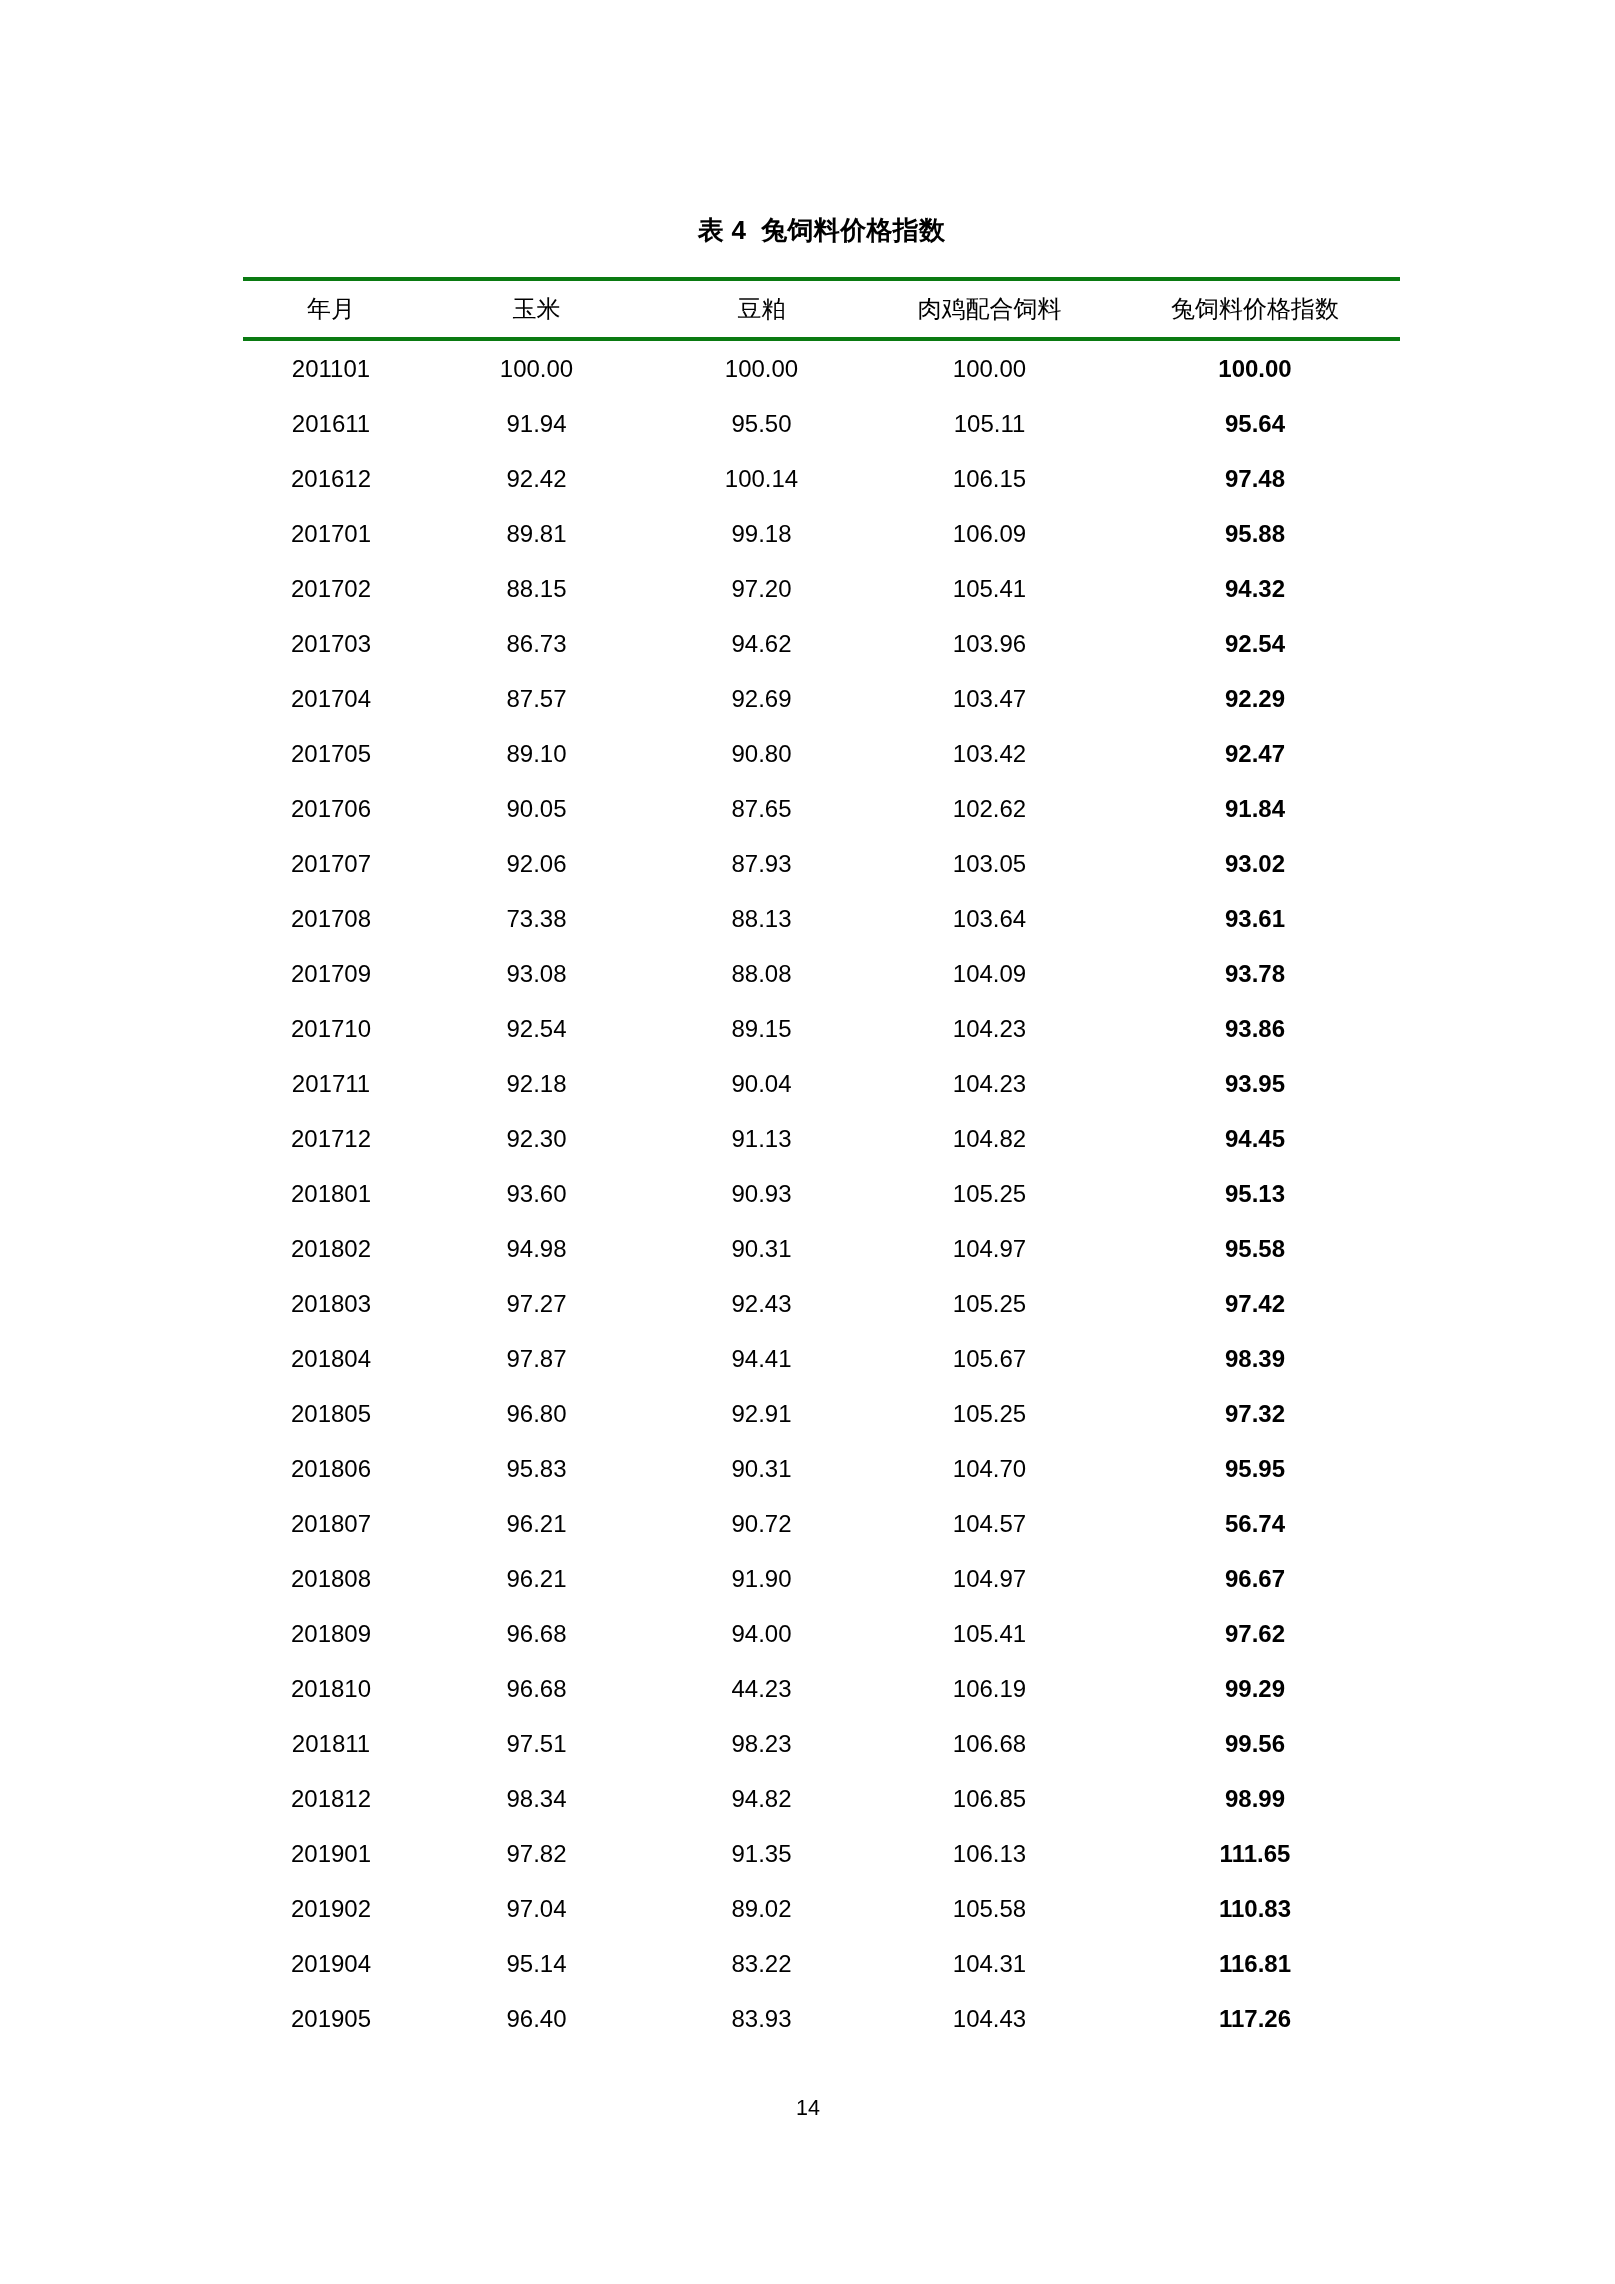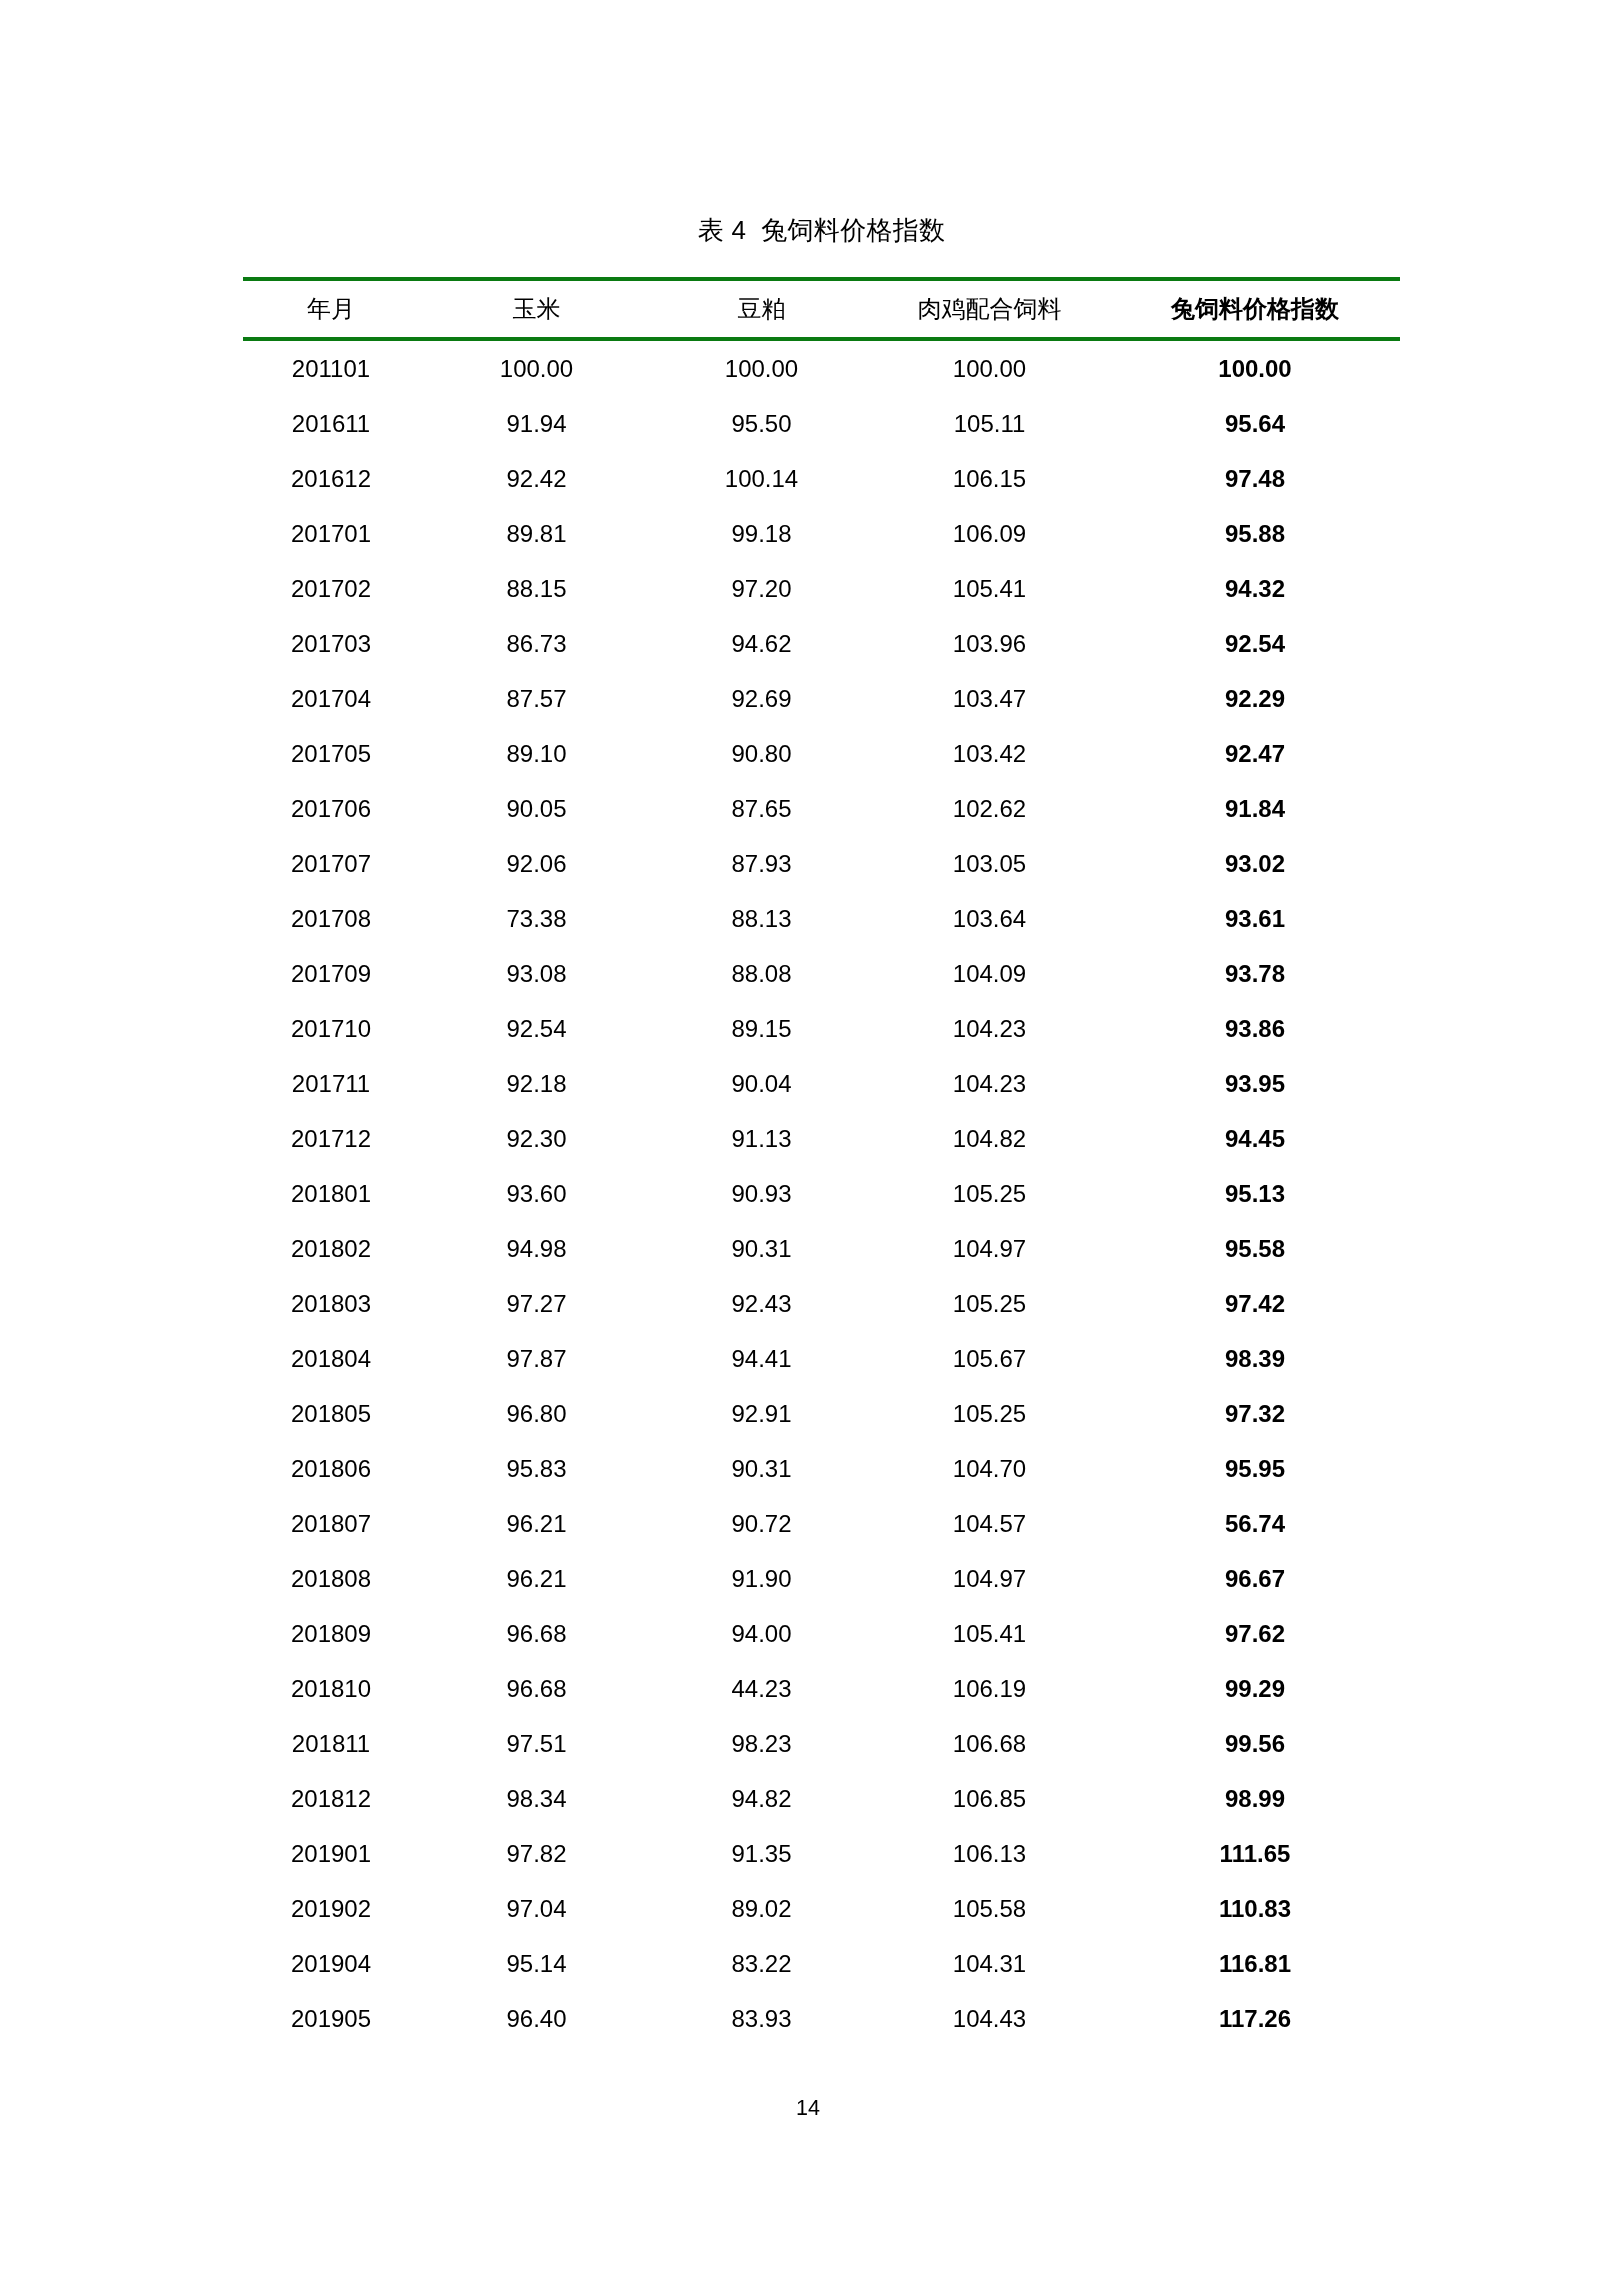--- a/index.html
+++ b/index.html
@@ -21,21 +21,21 @@
     overflow: hidden;
   }
   .table-wrap {
     position: absolute;
     left: 243px;
     top: 215px;
     width: 1157px;
   }
   .table-title {
     font-size: 26px;
-    font-weight: 400;
+    font-weight: 700;
     text-align: center;
     letter-spacing: 0.3px;
     margin: 0 0 31px 0;
     line-height: 1.2;
     white-space: pre;
   }
   table.data-table {
     width: 1157px;
     border-collapse: collapse;
     table-layout: fixed;
@@ -50,21 +50,21 @@
     font-size: 24px;
     font-weight: 400;
     text-align: center;
     padding: 13px 0 13px 0;
     border-top: 4.6px solid #0a7a12;
     border-bottom: 4.6px solid #0a7a12;
     line-height: 1.25;
     white-space: nowrap;
   }
   table.data-table thead th.hdr-index {
-    font-weight: 700;
+    font-weight: 400;
   }
   table.data-table tbody td {
     font-size: 24px;
     font-weight: 400;
     text-align: center;
     padding: 0;
     height: 55px;
     line-height: 55px;
     white-space: nowrap;
   }

